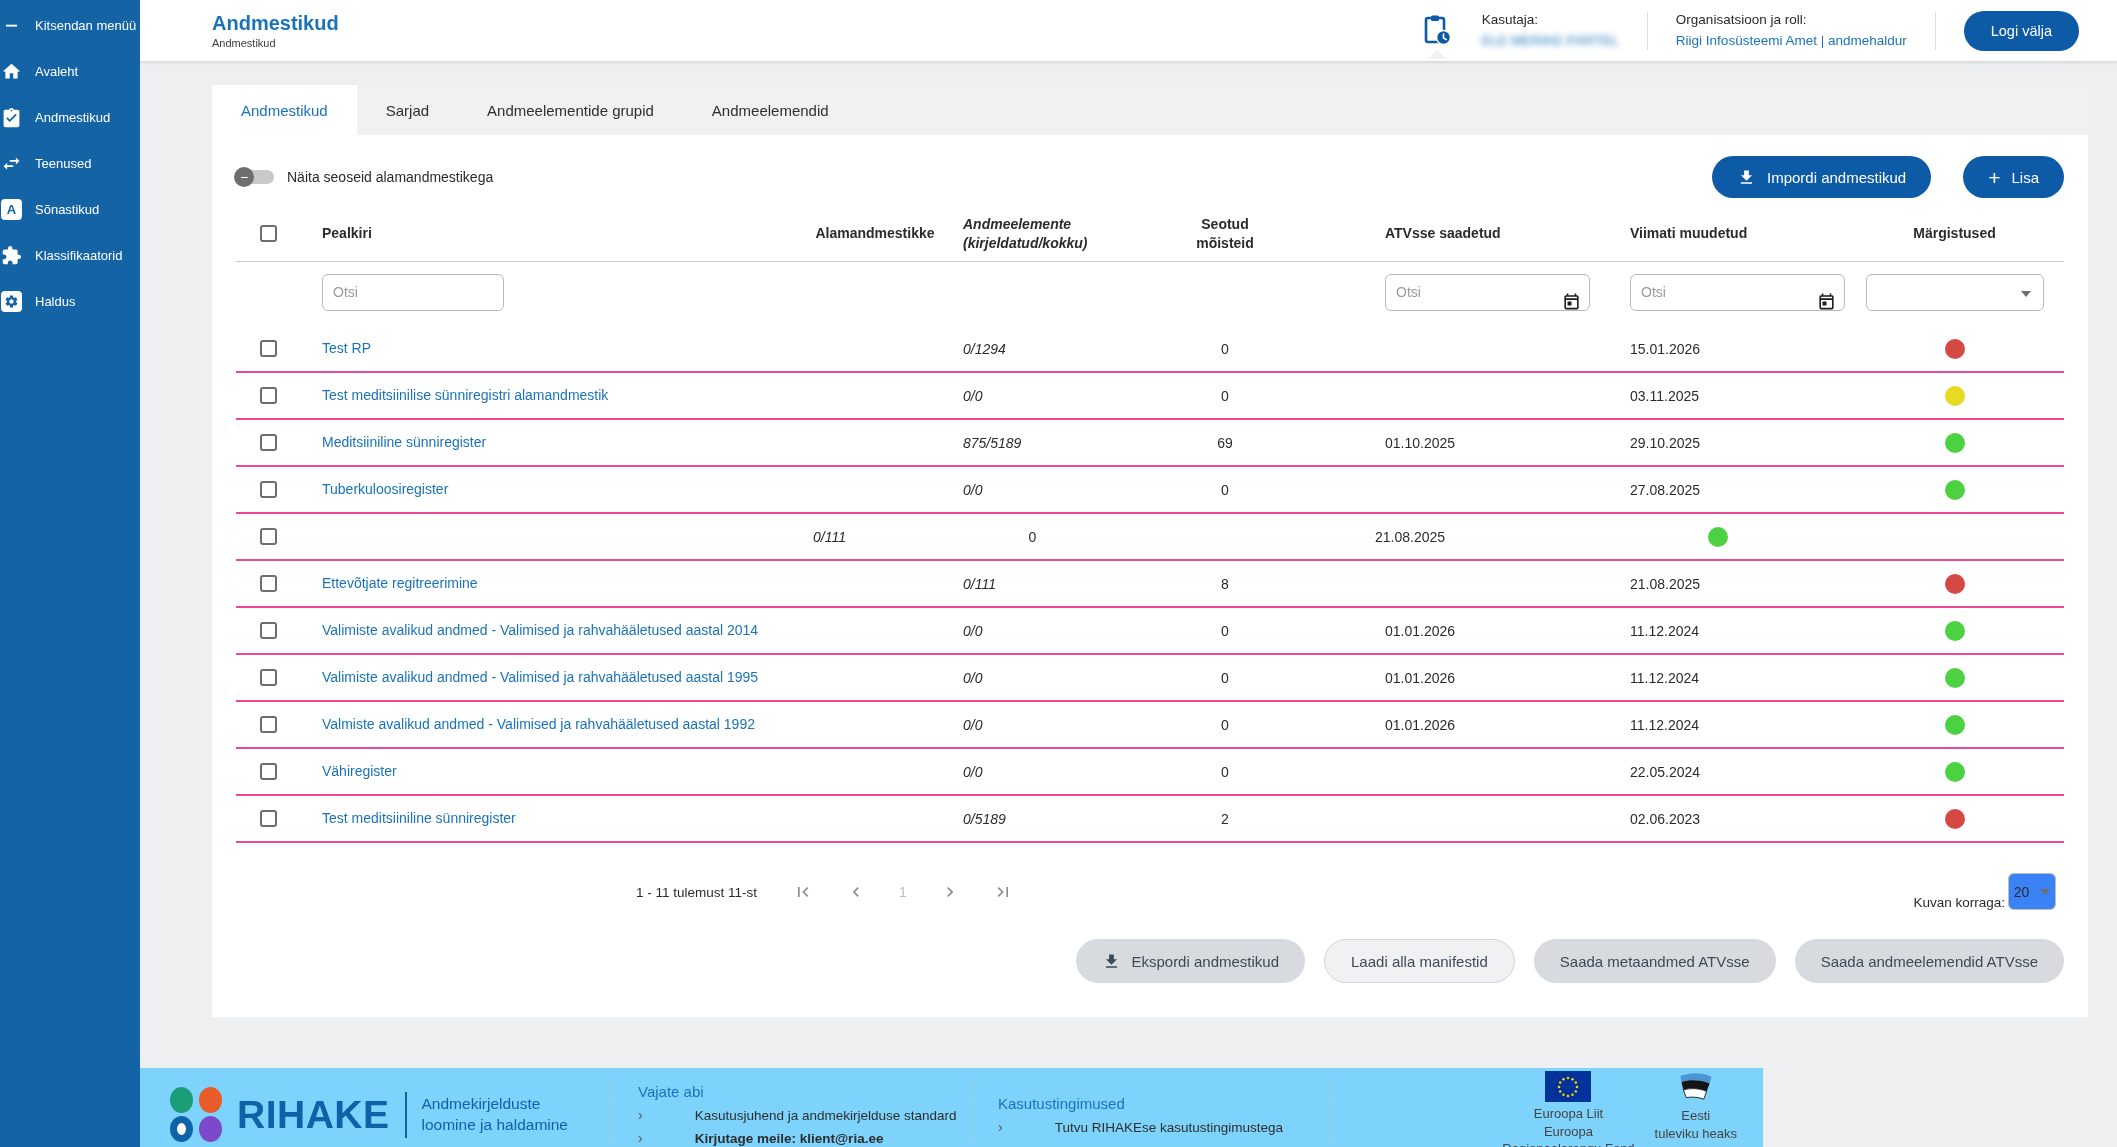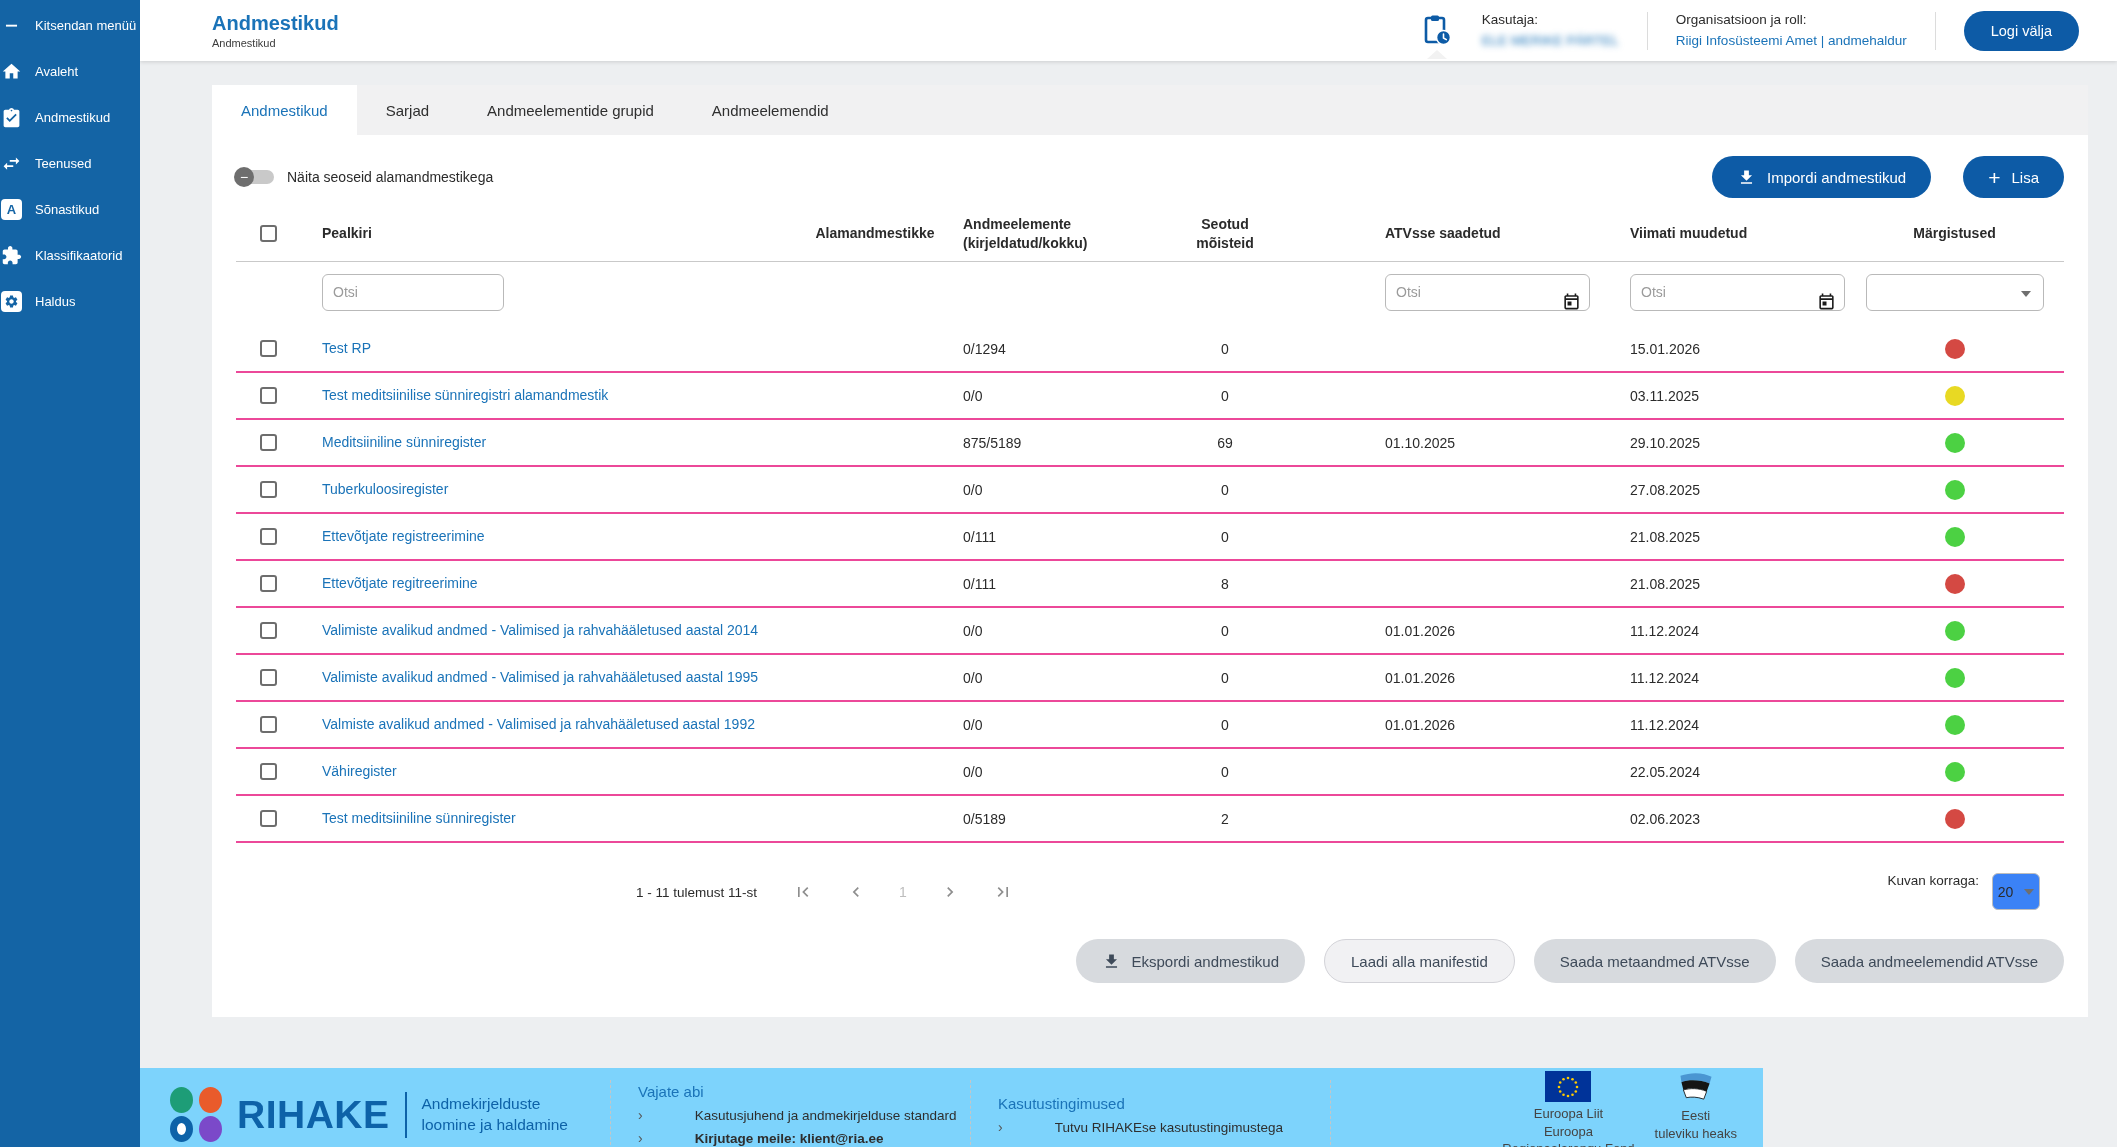--- a/index.html
+++ b/index.html
@@ -48,21 +48,21 @@
   .toggle-label { font-size:14px; }
   .toolbar-btns { display:flex; gap:32px; }
   .btn-primary { display:flex; align-items:center; gap:11px; background:#0d5ba6; color:#fff; border:none;
     border-radius:21px; height:42px; padding:0 25px; font-size:15px; cursor:pointer; font-family:inherit; }
   
   .tgrid { display:grid; grid-template-columns:64px 500px 150px 165px 220px 255px 255px 1fr; align-items:center; }
   .thead { min-height:56px; font-weight:700; font-size:14px; border-bottom:1px solid #c9c9c9; }
   .thead .c { line-height:1.35; }
   .c1 { display:flex; justify-content:center; }
   .c2 { padding-left:22px; }
-  .c4 { padding-left:13px; }
+  .c4 { padding-left:13px;font-style:italic; }
   .c6 { padding-left:50px; }
   .c7 { padding-left:40px; }
   .center { text-align:center; }
   .c8 { display:flex; justify-content:center; }
   .filterrow { min-height:64px; padding:8px 0 12px 0; }
   .finput { height:37px; border:1px solid #b9b9b9; border-radius:6px; font-size:14px; padding:0 10px;
     color:#333; width:182px; font-family:inherit; outline:none; background:#fff; }
   .finput::placeholder { color:#9b9b9b; }
   .fdate { position:relative; width:205px; }
   .fdate .finput { width:100%; padding-right:36px; }
@@ -74,21 +74,21 @@
   .rowlink { color:#1a73b8; text-decoration:none; display:inline-block; max-width:450px; line-height:1.2; padding:6px 0; cursor:pointer; }
   .dot { width:20px; height:20px; border-radius:50%; flex:none; }
   .cb { width:17px; height:17px; border:2px solid #6d6d6d; border-radius:3px; background:#fff; cursor:pointer; display:inline-block; }
   
   .pagrow { position:relative; height:42px; margin-top:28px; }
   .pag-center { position:absolute; left:400px; top:0; display:flex; align-items:center; gap:36px; height:42px; }
   .pag-summary { font-size:13.5px; color:#2b2b2b; }
   .pag-icons { display:flex; align-items:center; gap:33px; }
   .pag-icons span { cursor:pointer; display:flex; }
   .pgnum { color:#bdbdbd; font-size:14px; cursor:pointer; }
-  .pagesize { position:absolute; right:24px; top:2px; display:flex; align-items:flex-start; gap:13px; font-size:13.5px; }
+  .pagesize { position:absolute; right:8px; top:2px; display:flex; align-items:flex-end; gap:3px; font-size:13.5px; }
   .ps-box { width:48px; height:37px; border:1px solid #bdbdbd; border-radius:6px; display:flex; align-items:center;
     justify-content:center; gap:11px; font-size:14px; cursor:pointer; background:#3b82f6; }
   .ps-arrow { width:0; height:0; border-left:5.5px solid transparent; border-right:5.5px solid transparent; border-top:6px solid #6f6f6f; }
   
   .actionsrow { display:flex; justify-content:flex-end; gap:19px; margin-top:26px; }
   .btn-gray { display:flex; align-items:center; gap:10px; background:#d7dade; color:#3e4a59; border:none;
     border-radius:22px; height:44px; padding:0 26px; font-size:15px; cursor:pointer; font-family:inherit; white-space:nowrap; }
   .btn-gray.light { background:#f1f1f3; border:1px solid #d3d3d8; }
   
   .footer { position:absolute; left:140px; top:1035px; width:1623px; height:93px; background:#7dd3fc;
@@ -351,21 +351,20 @@
     <div class="c c6"></div>
     <div class="c c7">27.08.2025</div>
     <div class="c c8">
             <span class="dot" style="background: rgb(76, 209, 67);"></span>
           </div>
   </div>
         <div class="tgrid trow">
     <div class="c c1">
             <span class="cb"></span>
           </div>
-    <div class="c c2"><a class="rowlink">Ettevõtjate registreerimine</a></div>
     <div class="c center"></div>
     <div class="c c4">0/111</div>
     <div class="c center">0</div>
     <div class="c c6"></div>
     <div class="c c7">21.08.2025</div>
     <div class="c c8">
             <span class="dot" style="background: rgb(76, 209, 67);"></span>
           </div>
   </div>
         <div class="tgrid trow">

